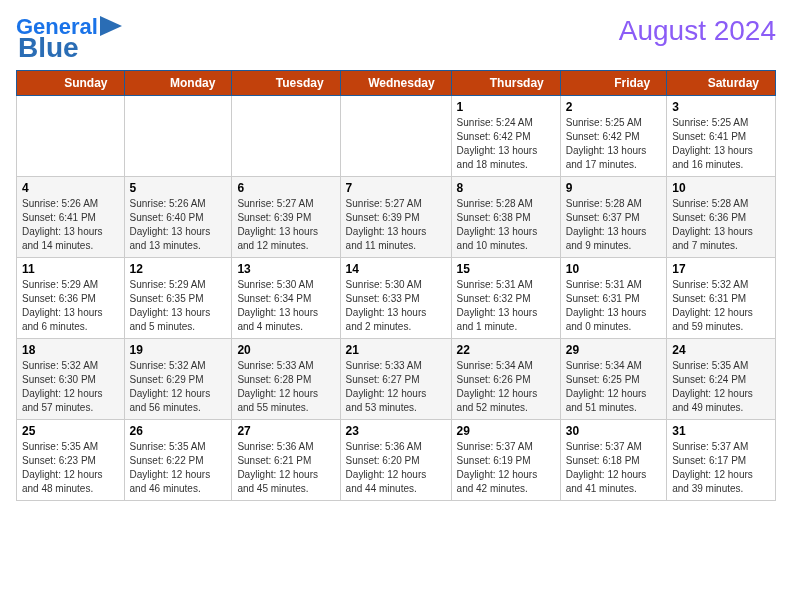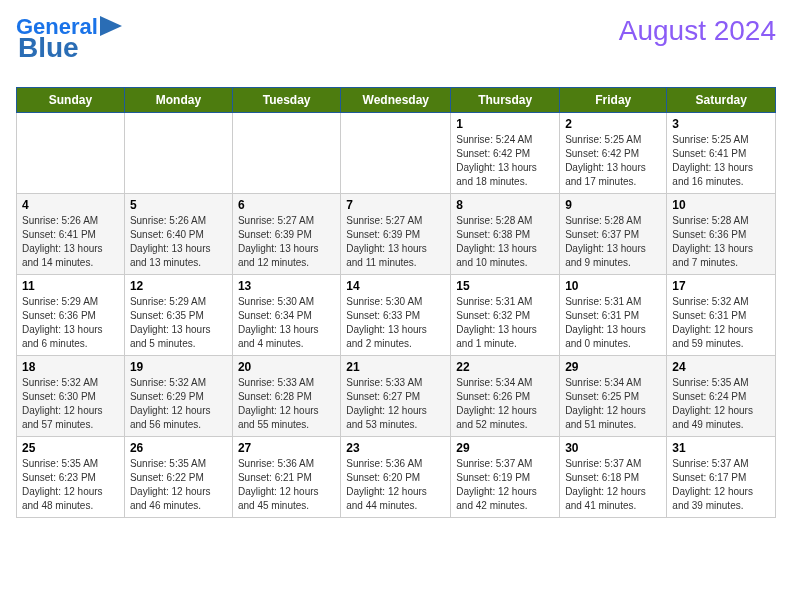--- a/index.html
+++ b/index.html
@@ -7,21 +7,21 @@
       font-family: Arial, sans-serif;
       background: #fff;
       width: 792px;
       min-height: 612px;
       padding: 16px;
     }
     .header {
       display: flex;
       align-items: flex-start;
       justify-content: space-between;
-      margin-bottom: 25px;
+      margin-bottom: 8px;
       gap: 44px;
     }
     .logo {
       display: flex;
       flex-direction: column;
       align-items: flex-start;
     }
     .logo-text {
       font-size: 22px;
       font-weight: bold;
@@ -41,24 +41,24 @@
     .location-title {
       font-size: 16px;
       color: #555;
     }
     table {
       width: 100%;
       border-collapse: collapse;
       font-size: 10.5px;
     }
     thead tr th {
-      background-color: #4d7c0f;
+      background-color: #c2410c;
       color: #fff;
-      padding: 5px 7px;
-      text-align: center;
+      padding: 5px 16px;
+      text-align: right;
       font-size: 12px;
       font-weight: bold;
       border: 1px solid #1e5a9a;
     }
     tbody tr td {
       border: 1px solid #ccc;
       vertical-align: top;
       padding: 4px 5px;
       width: 113px;
       height: 80px;

